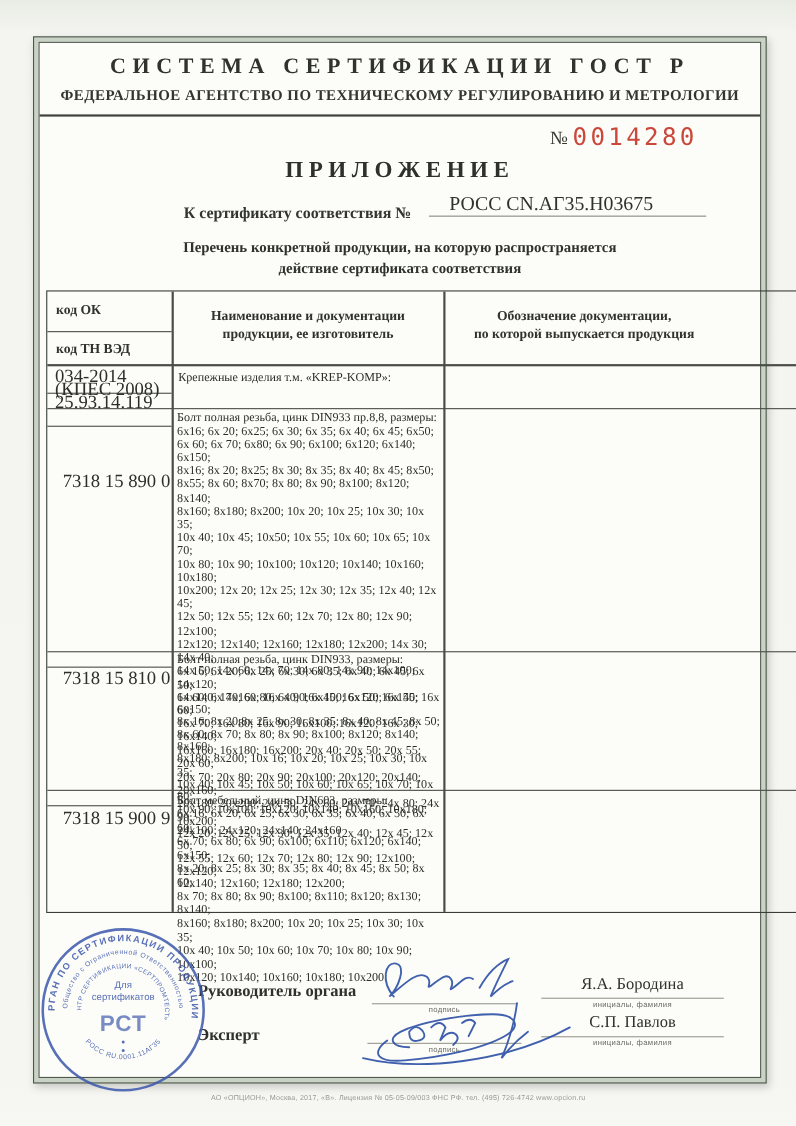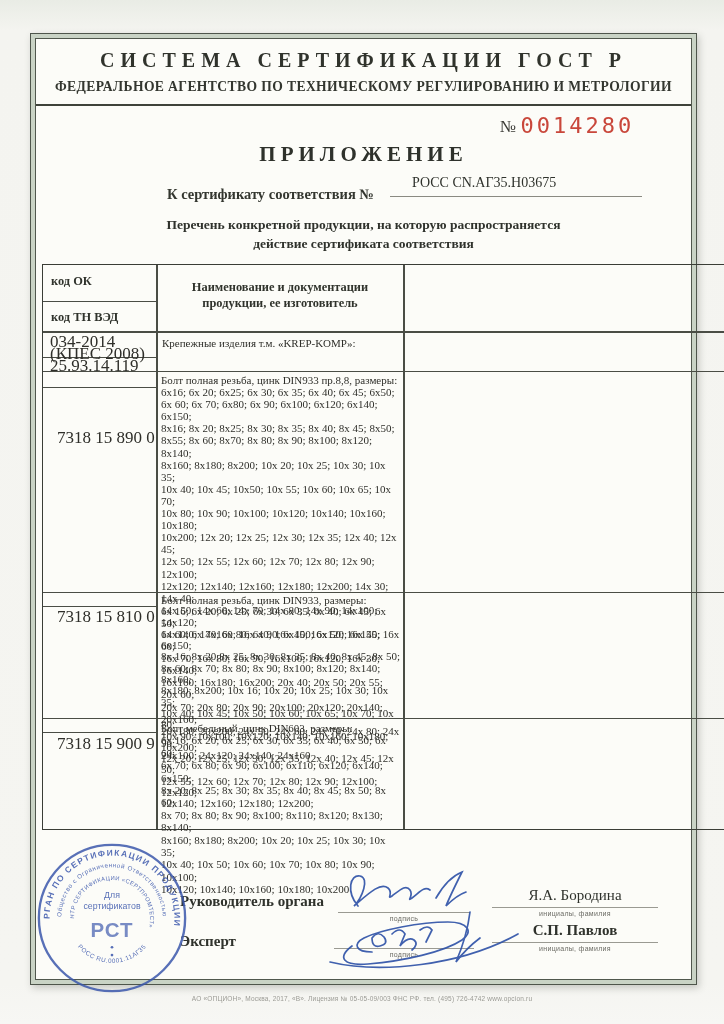--- a/index.html
+++ b/index.html
@@ -23,21 +23,21 @@
   }
   .center { text-align:center; }
   .preline { white-space:pre-line; }
   .sys-title { left:30px; width:667px; top:49px; font-size:20px; font-weight:bold; letter-spacing:6px; color:#30332c; }
   .agency { left:30px; width:667px; top:79px; font-size:13.6px; font-weight:bold; letter-spacing:.4px; color:#33362f; }
   .rule { left:36px; top:104px; width:655px; height:2px; background:#3e423a; }
   .blank-no { left:500px; top:113px; font-size:17px; color:#3a3a35; }
   .blank-no .digits { font-family:"DejaVu Sans Mono",monospace; font-size:22px; letter-spacing:3px; color:#c9473b; vertical-align:-1px; }
   .doc-title { left:30px; width:667px; top:142px; font-size:21px; font-weight:bold; letter-spacing:5px; color:#2e312b; }
   .cert-label { left:167px; top:186px; font-size:14.5px; font-weight:bold; color:#33362f; }
-  .cert-value { left:412px; top:175px; width:250px; font-size:14px; text-align:left; color:#2f322c; }
+  .cert-value { left:376px; top:175px; width:250px; font-size:18px; text-align:center; color:#2f322c; }
   .cert-line { left:390px; top:196px; width:252px; height:1px; background:#8a8a82; }
   .subtitle { left:30px; width:667px; top:215px; font-size:13.5px; font-weight:bold; line-height:19px; color:#2f322c; }
 
   
   .tbl { left:42px; top:264px; width:709px; height:566px; border:1.5px solid #3a3d36; }
   .vline,.hline { position:absolute; background:#4a4d45; }
   .cell-text { position:absolute; font-size:11px; line-height:12.1px; color:#2e2e29; }
   .hdr { font-size:12.4px; font-weight:bold; line-height:16px; color:#30332c; }
   .code { font-size:17px; line-height:12px; color:#2e2e29; }
 
@@ -90,20 +90,22 @@
     <div class="hline" style="left:0; top:36px; width:113px; height:1px;"></div>
     <div class="hline" style="left:0; top:92px; width:113px; height:1px;"></div>
     <div class="hline" style="left:0; top:122px; width:113px; height:1px;"></div>
     <div class="hline" style="left:0; top:341px; width:113px; height:1px;"></div>
     <div class="hline" style="left:0; top:467px; width:113px; height:1px;"></div>
 
     <div class="cell-text hdr" style="left:8px; top:8px;">код ОК</div>
     <div class="cell-text hdr" style="left:8px; top:44px;">код ТН ВЭД</div>
     <div class="cell-text hdr preline center" style="left:115px; top:14px; width:244px;">Наименование и документации
 продукции, ее изготовитель</div>
+    <div class="cell-text hdr preline center" style="left:362px; top:14px; width:252px;">Обозначение документации,
+по которой выпускается продукция</div>
 
     <div class="cell-text code preline" style="left:7px; top:71px; width:104px;">034-2014 (КПЕС 2008)
 25.93.14.119</div>
     <div class="cell-text" style="left:119px; top:72px; width:238px;">Крепежные изделия т.м. «KREP-KOMP»:</div>
     <div class="cell-text" style="left:366px; top:72px; width:244px;"></div>
 
     <div class="cell-text code" style="left:14px; top:127px;margin-top:40px;">7318 15 890 0</div>
     <div class="cell-text preline" style="left:118px; top:109px; width:240px;">Болт полная резьба, цинк DIN933 пр.8,8, размеры:
 6х16; 6х 20; 6х25; 6х 30; 6х 35; 6х 40; 6х 45; 6х50;
 6х 60; 6х 70; 6х80; 6х 90; 6х100; 6х120; 6х140; 6х150;
@@ -154,21 +156,21 @@
   <div class="abs role" style="left:180px; top:933px;">Эксперт</div>
 
   <div class="sig-line" style="left:338px; top:912px; width:132px;"></div>
   <div class="tiny" style="left:338px; top:915px; width:132px;">подпись</div>
   <div class="sig-line" style="left:334px; top:948px; width:140px;"></div>
   <div class="tiny" style="left:334px; top:951px; width:140px;">подпись</div>
 
   <div class="name" style="left:490px; top:887px; width:170px;">Я.А. Бородина</div>
   <div class="name-line" style="left:492px; top:907px; width:166px;"></div>
   <div class="tiny" style="left:492px; top:910px; width:166px;">инициалы, фамилия</div>
-  <div class="name" style="left:490px; top:922px; width:170px;font-weight:bold;">С.П. Павлов</div>
+  <div class="name" style="left:490px; top:922px; width:170px;">С.П. Павлов</div>
   <div class="name-line" style="left:492px; top:942px; width:166px;"></div>
   <div class="tiny" style="left:492px; top:945px; width:166px;">инициалы, фамилия</div>
 
   <svg class="abs" style="left:325px; top:862px;" width="210" height="118" viewBox="0 0 210 118">
     <g fill="none" stroke="#2c50a6" stroke-width="1.7" stroke-linecap="round" opacity="0.9">
 
       <path d="M33,44 C21,30 25,12 35,14 C45,16 37,36 29,44 C43,32 55,20 63,26 C69,31 61,38 67,34 C75,28 81,22 85,28 C89,34 81,40 87,36 C95,30 99,24 105,28"></path>
       <path d="M111,36 C119,22 127,14 137,10 C131,22 125,34 121,44 C127,38 135,32 141,30"></path>
 
       <path d="M27,84 C11,96 19,104 43,102 C79,99 119,90 137,78 C149,70 143,60 123,60 C95,60 55,68 39,76 C27,82 31,90 47,90"></path>

